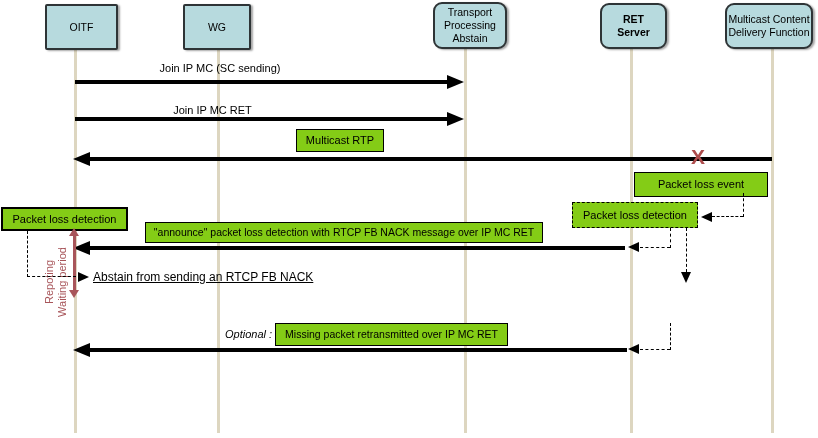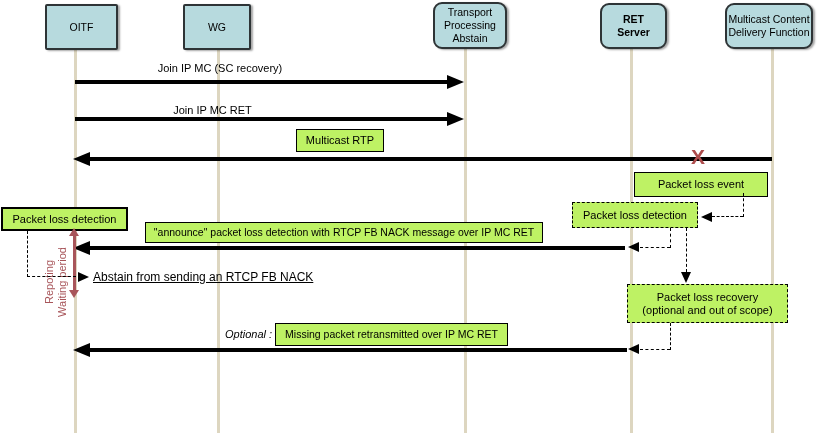--- a/index.html
+++ b/index.html
@@ -17,21 +17,21 @@
   .lifeline{position:absolute;width:3px;background:#ddd6c0;top:49px;height:384px;}
   .msg-line{position:absolute;height:4px;background:#000;}
   .head-right{position:absolute;width:0;height:0;border-top:7px solid transparent;border-bottom:7px solid transparent;border-left:17px solid #000;}
   .head-left{position:absolute;width:0;height:0;border-top:7px solid transparent;border-bottom:7px solid transparent;border-right:17px solid #000;}
   .sm-left{position:absolute;width:0;height:0;border-top:5px solid transparent;border-bottom:5px solid transparent;border-right:11px solid #000;}
   .sm-right{position:absolute;width:0;height:0;border-top:5px solid transparent;border-bottom:5px solid transparent;border-left:11px solid #000;}
   .sm-down{position:absolute;width:0;height:0;border-left:5px solid transparent;border-right:5px solid transparent;border-top:11px solid #000;}
   .dash-v{position:absolute;width:0;border-left:1px dashed #000;}
   .dash-h{position:absolute;height:0;border-top:1px dashed #000;}
   .note{
-    position:absolute;background:#bef264;border:1px solid #000;box-sizing:border-box;
+    position:absolute;background:#84cc16;border:1px solid #000;box-sizing:border-box;
     display:flex;align-items:center;justify-content:center;text-align:center;
     font-size:11px;line-height:13px;white-space:pre;
   }
   .note.thick{border-width:2px;}
   .note.dashed{border-style:dashed;}
   .note.tight{font-size:10.5px;}
   .label{position:absolute;font-size:11px;white-space:pre;}
   .label.center{text-align:center;}
   .abstain{position:absolute;font-size:12px;white-space:pre;text-decoration:underline;}
   .red-x{position:absolute;font-size:21px;font-weight:bold;color:#ae4c4c;line-height:21px;}
@@ -58,21 +58,21 @@
   <div class="actor" style="left:45px;top:4px;width:73px;height:46px;">OITF</div>
   <div class="actor" style="left:183px;top:4px;width:68px;height:46px;">WG</div>
   <div class="actor rounded" style="left:433px;top:2px;width:74px;height:47px;">Transport
 Processing
 Abstain</div>
   <div class="actor rounded" style="left:600px;top:3px;width:67px;height:46px;font-weight:bold;">RET
 Server</div>
   <div class="actor rounded" style="left:725px;top:3px;width:88px;height:46px;">Multicast Content
 Delivery Function</div>
 
-  <div class="label center" style="left:120px;top:62px;width:200px;">Join IP MC (SC recovery)</div>
+  <div class="label center" style="left:120px;top:62px;width:200px;">Join IP MC (SC sending)</div>
   <div class="msg-line" style="left:75px;top:80px;width:372px;"></div>
   <div class="head-right" style="left:447px;top:75px;"></div>
 
   <div class="label center" style="left:115px;top:104px;width:195px;">Join IP MC RET</div>
   <div class="msg-line" style="left:75px;top:117px;width:372px;"></div>
   <div class="head-right" style="left:447px;top:112px;"></div>
 
   <div class="note" style="left:296px;top:129px;width:88px;height:23px;">Multicast RTP</div>
   <div class="msg-line" style="left:90px;top:157px;width:682px;"></div>
   <div class="head-left" style="left:73px;top:152px;"></div>
@@ -101,22 +101,20 @@
   <div class="waiting">Repoting
 Waiting period</div>
 
   <div class="dash-v" style="left:27px;top:231px;height:46px;"></div>
   <div class="dash-h" style="left:27px;top:276px;width:49px;"></div>
   <div class="sm-right" style="left:78px;top:272px;"></div>
   <div class="abstain" style="left:93px;top:270px;">Abstain from sending an RTCP FB NACK</div>
 
   <div class="dash-v" style="left:686px;top:228px;height:44px;"></div>
   <div class="sm-down" style="left:681px;top:272px;"></div>
-  <div class="note dashed" style="left:627px;top:284px;width:161px;height:39px;">Packet loss recovery
-(optional and out of scope)</div>
 
   <div class="label" style="left:225px;top:328px;font-style:italic;">Optional :</div>
   <div class="note tight" style="left:275px;top:323px;width:233px;height:23px;">Missing packet retransmitted over IP MC RET</div>
   <div class="msg-line" style="left:90px;top:348px;width:537px;"></div>
   <div class="head-left" style="left:73px;top:343px;"></div>
 
   <div class="dash-v" style="left:670px;top:323px;height:27px;"></div>
   <div class="dash-h" style="left:640px;top:349px;width:30px;"></div>
   <div class="sm-left" style="left:628px;top:344px;"></div>
 

